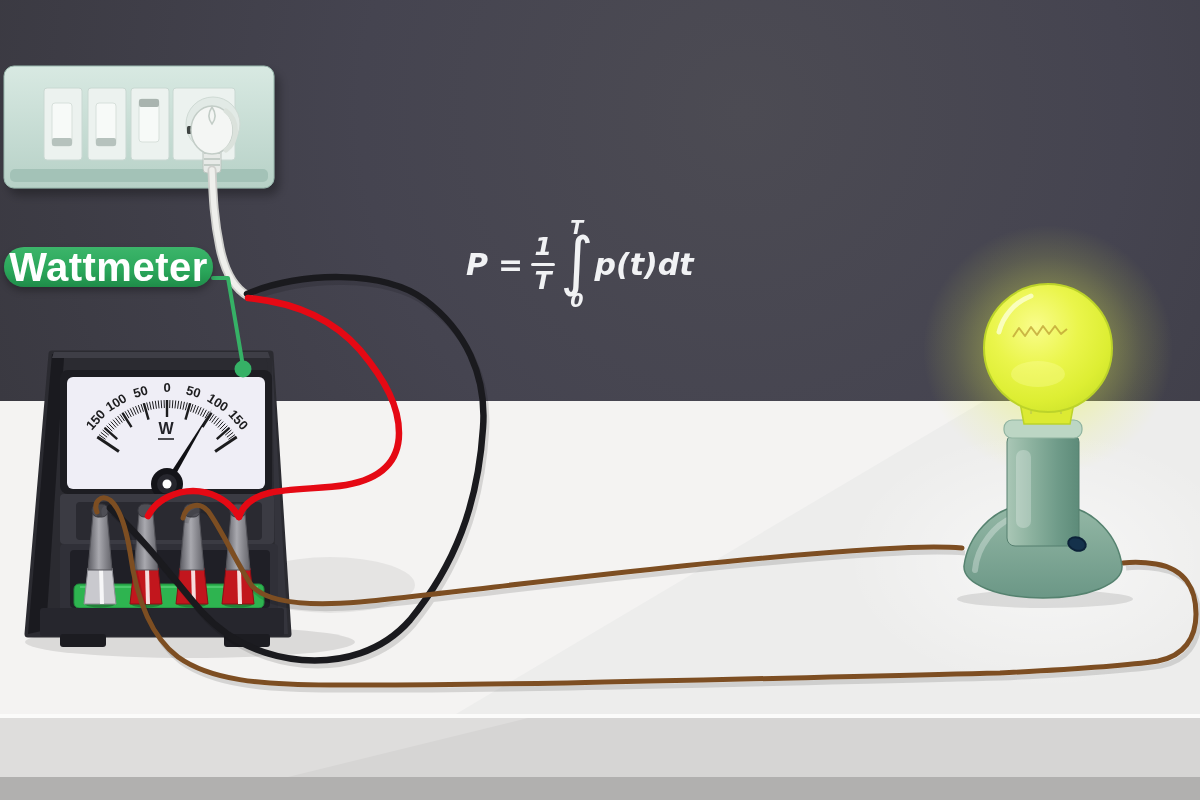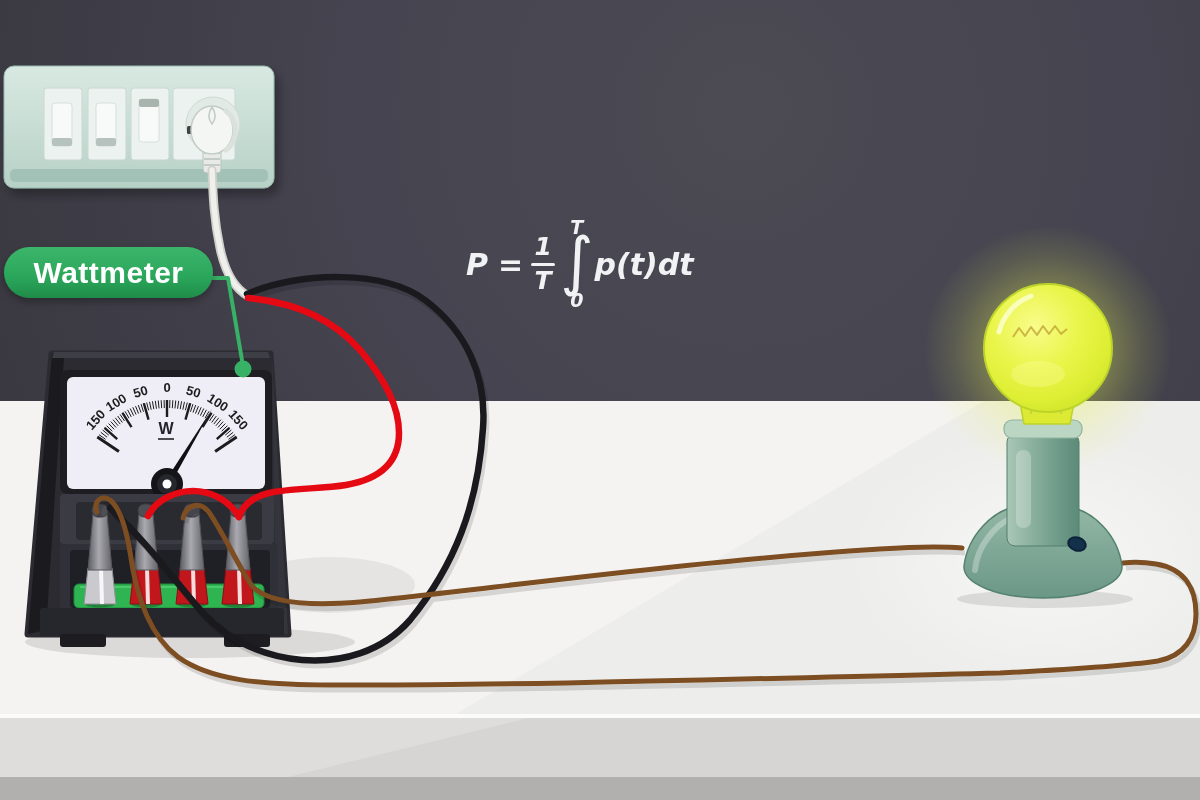--- a/index.html
+++ b/index.html
@@ -14,24 +14,24 @@
   #bulb-pool{position:absolute;left:845px;top:430px;width:400px;height:260px;
         background:radial-gradient(closest-side,rgba(255,255,255,.55),rgba(255,255,255,0));}
   #edge-line{position:absolute;left:0;top:714px;width:1200px;height:4px;background:#fbfbfa;}
   #edge-band{position:absolute;left:0;top:718px;width:1200px;height:59px;background:#d6d5d4;}
   #edge-band-light{position:absolute;left:0;top:718px;width:1200px;height:59px;background:#dedddc;
         clip-path:polygon(0 0,44% 0,24% 100%,0 100%);}
   #edge-bottom{position:absolute;left:0;top:777px;width:1200px;height:23px;background:#b1b0af;}
   
   #scene{position:absolute;left:0;top:0;z-index:2;}
   
-  .wlabel{position:absolute;left:4px;top:247px;width:209px;height:51px;border-radius:27px;
+  .wlabel{position:absolute;left:4px;top:247px;width:209px;height:40px;border-radius:27px;
         background:linear-gradient(180deg,#3cb56a 0%,#2aa65a 60%,#1f8c49 100%);
         display:flex;align-items:center;justify-content:center;
-        color:#ffffff;font-weight:bold;font-size:30px;letter-spacing:.5px;
+        color:#ffffff;font-weight:bold;font-size:40px;letter-spacing:.5px;
         box-shadow:0 4px 7px rgba(0,0,0,.28);z-index:3;}
   
   .formula{position:absolute;left:466px;top:204px;height:120px;display:flex;align-items:center;
         color:#f1f2f4;font-style:italic;font-family:"DejaVu Sans",sans-serif;z-index:3;}
   .f-main{font-size:30px;font-weight:600;}
   .f-eq{margin:0 8px 0 10px;font-style:normal;}
   .frac{display:flex;flex-direction:column;align-items:center;font-size:25px;font-weight:600;
         margin-right:4px;line-height:1.05;}
   .frac .bar{width:24px;height:3px;background:#f1f2f4;border-radius:2px;margin:2px 0;}
   .intwrap{display:flex;flex-direction:column;align-items:center;margin:0 1px;line-height:1;}

